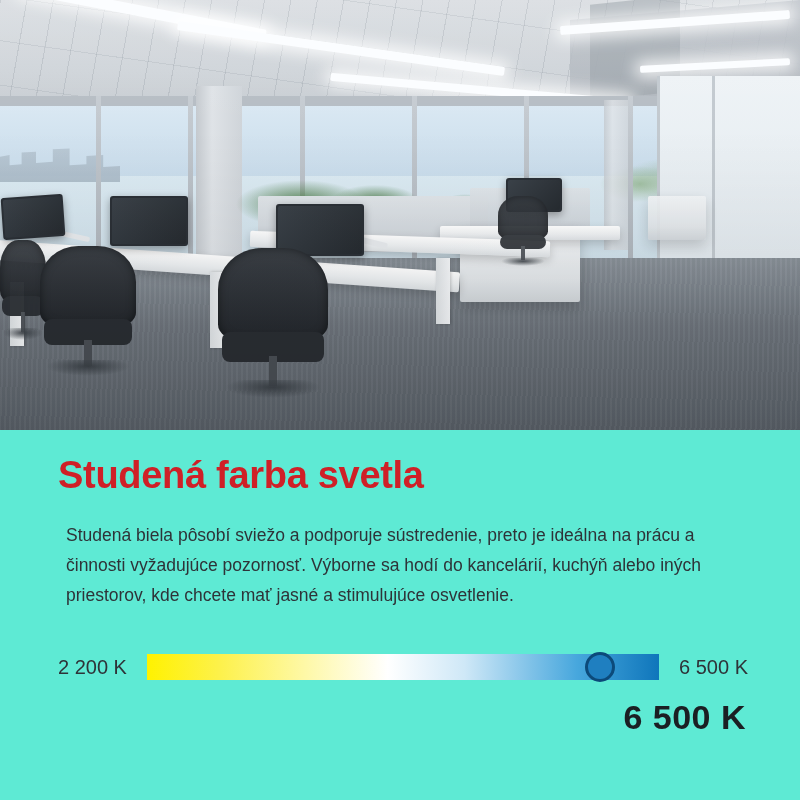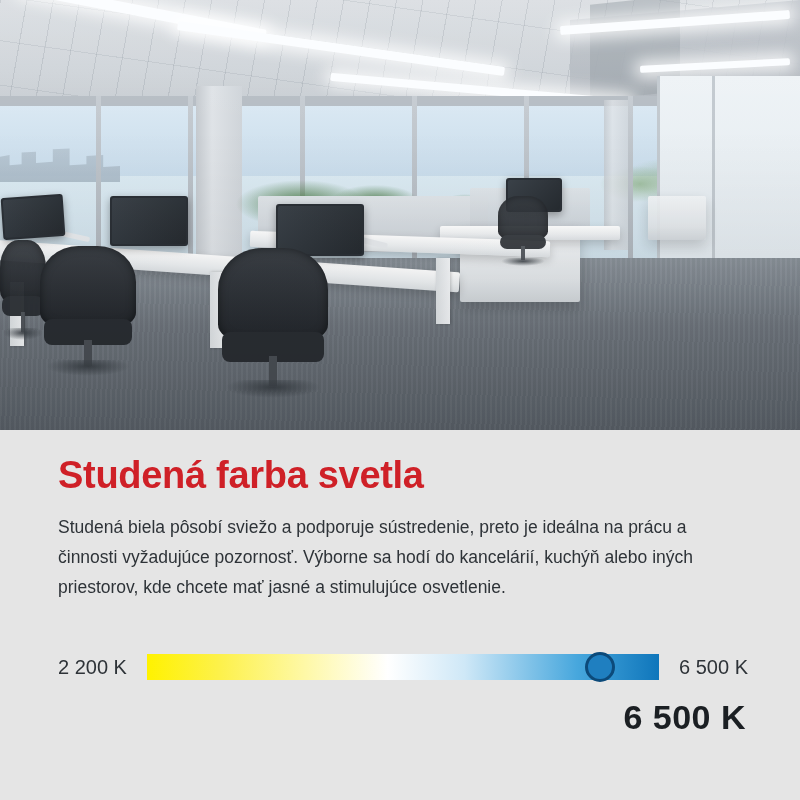--- a/index.html
+++ b/index.html
@@ -261,36 +261,36 @@
     position: absolute; inset: 0;
     background: linear-gradient(180deg, rgba(255,255,255,0.10) 0%, rgba(0,0,0,0) 30%, rgba(0,0,0,0.10) 100%);
     pointer-events: none;
   }
 
   
   .content {
     position: absolute;
     left: 0; top: 430px;
     width: 800px; height: 370px;
-    background: #e5e5e5;
+    background: #5eead4;
   }
   .heading {
     position: absolute;
     left: 58px; top: 24px;
     margin: 0;
     font-size: 38px;
     font-weight: bold;
     color: #cf2027;
     letter-spacing: -0.3px;
   }
   .body-text {
     position: absolute;
     left: 58px; top: 82px;
     width: 648px;
-    margin: 0;
+    margin: 8px;
     font-size: 17.5px;
     line-height: 30px;
     color: #2e3338;
   }
 
   
   .scale-row {
     position: absolute;
     left: 58px; top: 218px;
     width: 690px;

